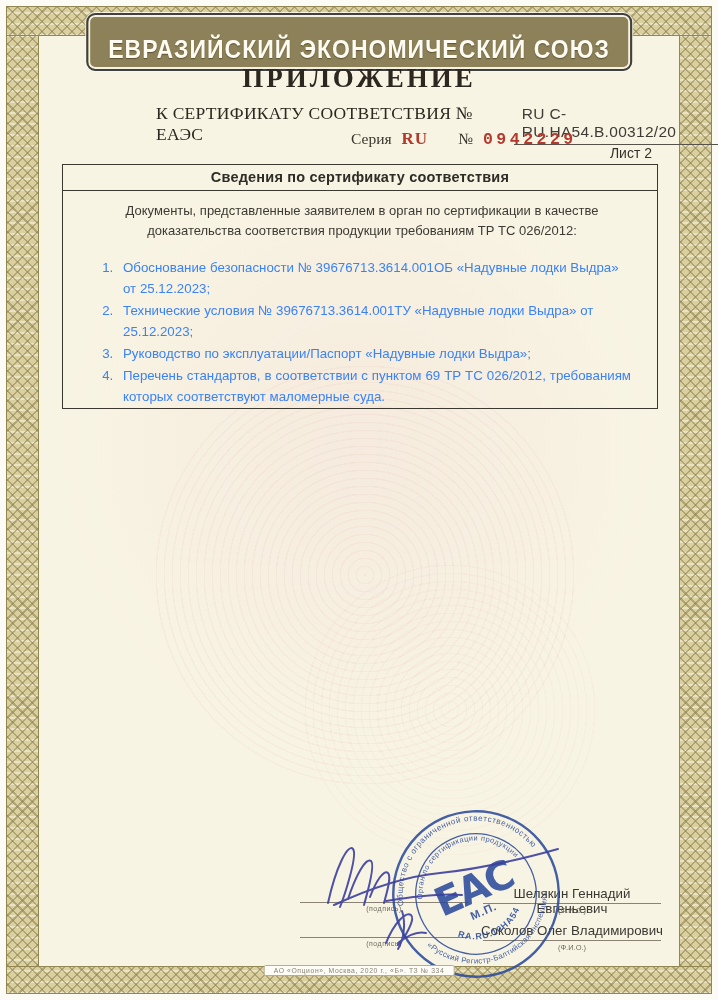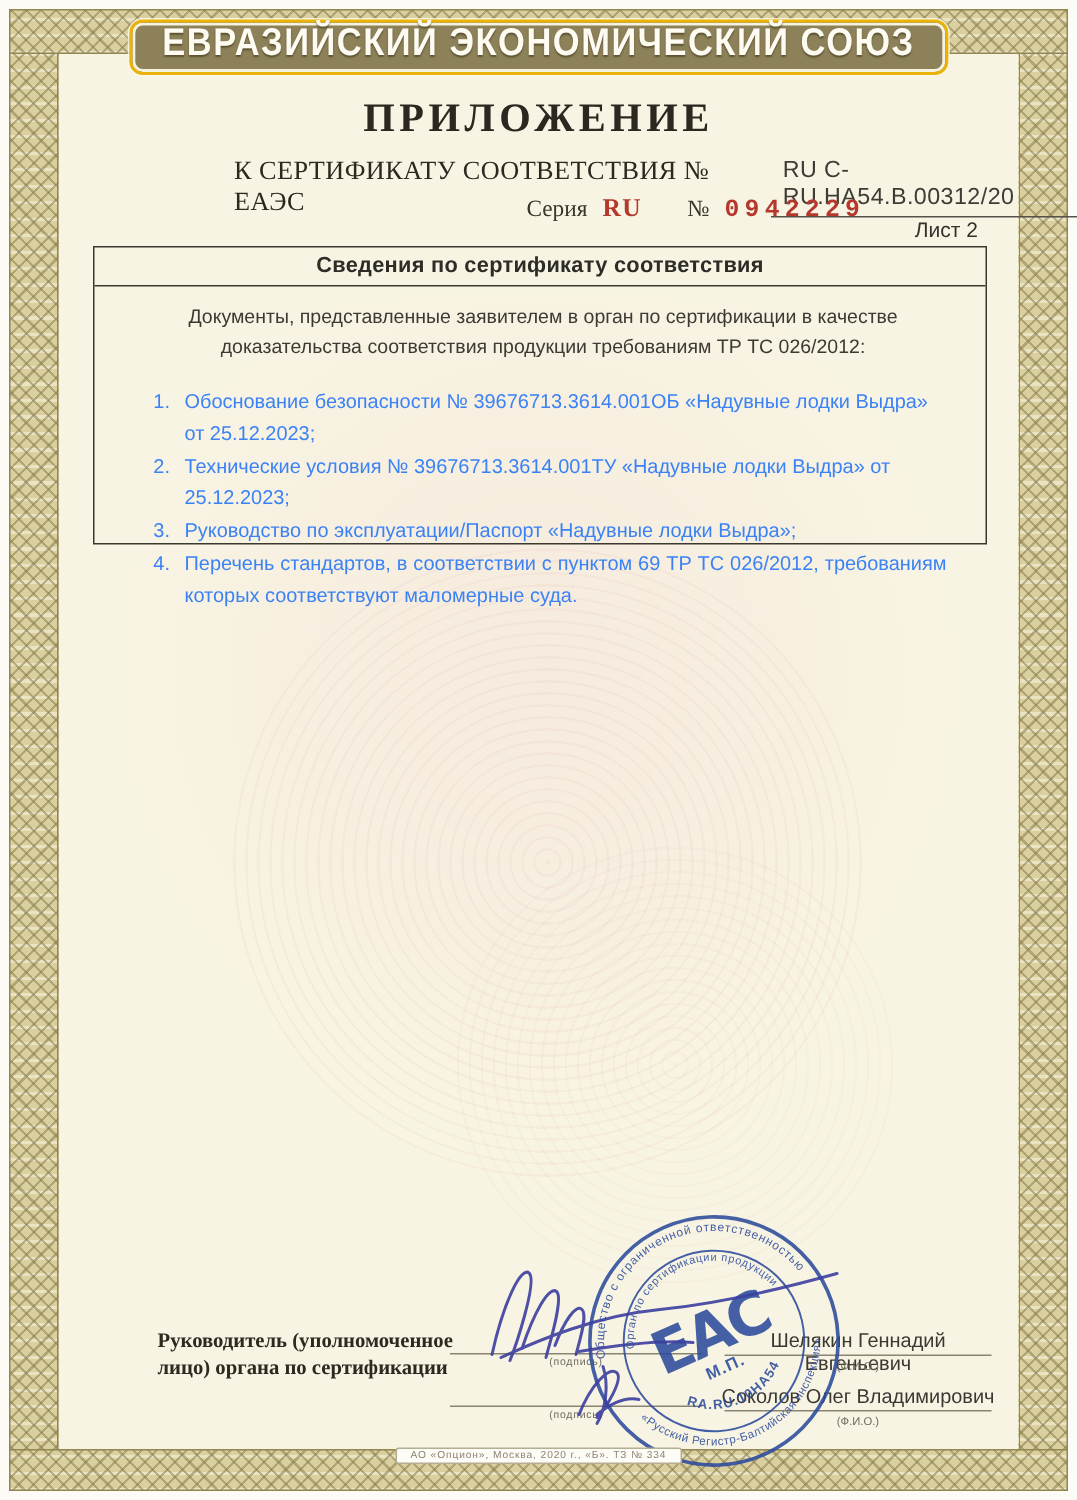--- a/index.html
+++ b/index.html
@@ -19,40 +19,40 @@
       repeating-linear-gradient(45deg, rgba(135,122,75,0.50) 0 1.5px, transparent 1.5px 7px),
       repeating-linear-gradient(-45deg, rgba(135,122,75,0.50) 0 1.5px, transparent 1.5px 7px),
       repeating-linear-gradient(0deg, rgba(255,252,238,0.45) 0 2px, transparent 2px 11px);
     box-shadow: inset 0 0 0 1px #928651;}
   .gs-top{left:6px;right:6px;top:6px;height:30px;}
   .gs-bottom{left:6px;right:6px;bottom:6px;height:28px;}
   .gs-left{left:6px;top:6px;bottom:6px;width:33px;}
   .gs-right{right:6px;top:6px;bottom:6px;width:33px;}
   
   .plaque{position:absolute;top:13px;left:50%;transform:translateX(-50%);
-    background:#8c8158;border:2px solid #eab308;border-radius:9px;
+    background:#8c8158;border:2px solid #404040;border-radius:9px;
     box-shadow:inset 0 0 0 2px rgba(252,248,232,0.95), 0 0 0 1px rgba(252,248,232,0.8);
-    padding:0 20px 6px;white-space:nowrap;}
+    padding:21px 20px 6px;white-space:nowrap;}
   .plaque span{display:inline-block;color:#fdfbf2;font-weight:bold;font-size:23px;
     letter-spacing:1px;transform:scaleY(1.12);font-family:"Liberation Sans",sans-serif;
     text-shadow:0 1px 1px rgba(60,52,25,0.6);}
   
   .h-title{position:absolute;top:63px;left:0;width:100%;text-align:center;
     font-family:"Liberation Serif",serif;font-weight:bold;font-size:27px;letter-spacing:3px;color:#2c2820;}
   .sub-row{position:absolute;top:103px;left:156px;display:flex;align-items:flex-end;gap:9px;}
   .sub-label{font-family:"Liberation Serif",serif;font-weight:normal;font-size:17.5px;color:#2c2820;letter-spacing:0.3px;}
   .cert-no{font-size:15.5px;color:#3e3c36;border-bottom:1.3px solid #56524a;padding:0 8px 3px;letter-spacing:0.3px;}
   .series-row{position:absolute;top:129px;left:351px;display:flex;align-items:baseline;}
   .series-label{font-family:"Liberation Serif",serif;font-size:15.5px;color:#3a362c;}
   .series-value{font-family:"Liberation Serif",serif;font-weight:bold;font-size:17px;color:#b5382d;margin-left:10px;letter-spacing:1px;}
   .no-sign{font-family:"Liberation Serif",serif;font-size:15.5px;color:#3a362c;margin-left:30px;}
   .serial{font-family:"Liberation Mono",monospace;font-weight:bold;font-size:16.5px;color:#b5382d;margin-left:10px;letter-spacing:3.5px;}
   .sheet{position:absolute;top:145px;right:66px;font-size:14px;color:#34322b;}
   
-  .ibox{position:absolute;left:62px;top:164px;width:596px;height:199px;border:1.6px solid #3a382f;box-sizing:border-box;}
+  .ibox{position:absolute;left:62px;top:164px;width:596px;height:245px;border:1.6px solid #3a382f;box-sizing:border-box;}
   .ibox-title{font-weight:bold;font-size:14.5px;color:#2e2c26;text-align:center;padding:4px 0 5px;border-bottom:1.6px solid #3a382f;letter-spacing:0.2px;}
   .ibox-body{padding:8px 26px 0 30px;}
   .ibox-intro{font-size:13px;color:#3c3a33;text-align:center;line-height:1.5;margin:2px 10px 0;}
   .ibox-list{margin:17px 0 0;padding-left:24px;}
   .ibox-list li{font-size:13.3px;color:#3b82f6;line-height:1.58;margin-bottom:1px;padding-left:6px;}
   .ibox-list li.just{text-align:justify;}
   
   .sig-label{position:absolute;left:105px;width:212px;font-family:"Liberation Serif",serif;font-weight:600;font-size:13.8px;line-height:1.3;color:#2d2920;}
   .lab1{top:885px;}
   .lab2{top:924px;}
@@ -116,21 +116,20 @@
       <div class="ibox-intro">Документы, представленные заявителем в орган по сертификации в качестве доказательства соответствия продукции требованиям ТР ТС 026/2012:</div>
       <ol class="ibox-list">
         <li>Обоснование безопасности № 39676713.3614.001ОБ «Надувные лодки Выдра» от 25.12.2023;</li>
         <li>Технические условия № 39676713.3614.001ТУ «Надувные лодки Выдра» от 25.12.2023;</li>
         <li>Руководство по эксплуатации/Паспорт «Надувные лодки Выдра»;</li>
         <li class="just">Перечень стандартов, в соответствии с пунктом 69 ТР ТС 026/2012, требованиям которых соответствуют маломерные суда.</li>
       </ol>
     </div>
   </div>
 
-  <div class="sig-label lab1">Руководитель (уполномоченное лицо) органа по сертификации</div>
 
   <div class="sig-line line1"></div>
   <div class="sig-cap cap1">(подпись)</div>
   <div class="sig-line line2"></div>
   <div class="sig-cap cap2">(подпись)</div>
 
   <div class="sig-name name1">Шелякин Геннадий Евгеньевич</div>
   <div class="fio-line fline1"></div>
   <div class="fio-cap fcap1">(Ф.И.О.)</div>
 

